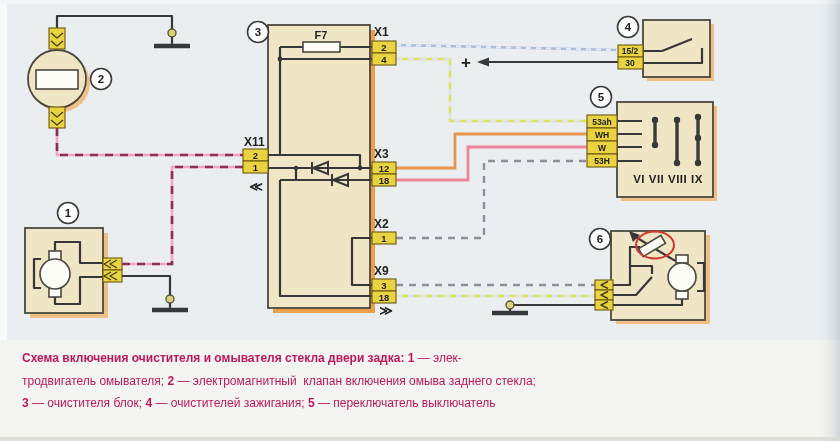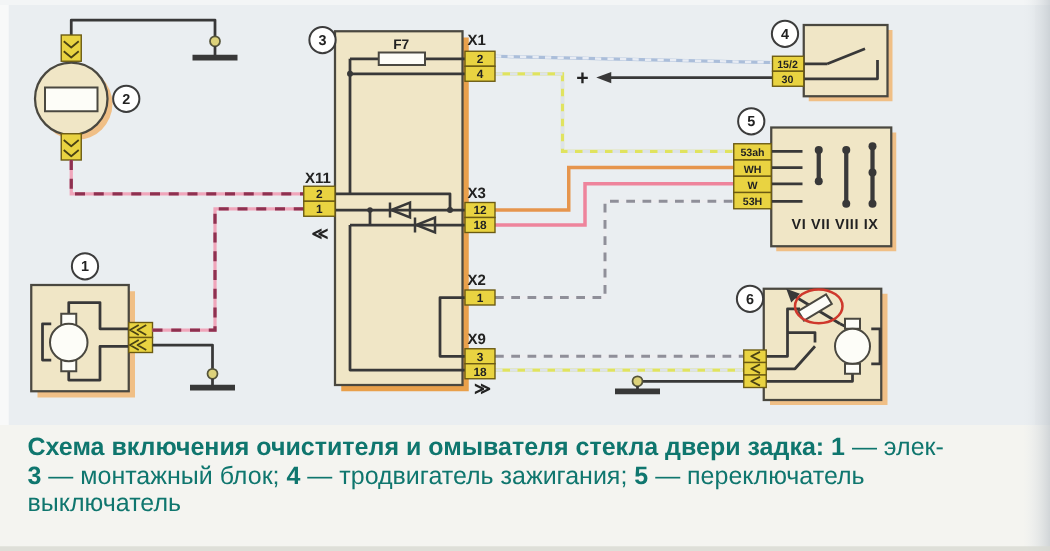--- a/index.html
+++ b/index.html
@@ -35,21 +35,21 @@
   .wire-gray-d{stroke:var(--wire-gray-dash,#8f8f99);stroke-width:2.4;fill:none;stroke-dasharray:7 6;}
   .bar{stroke:#3a3a3a;stroke-width:3.4;fill:none;stroke-linecap:round;}
   .gbar{stroke:var(--wire-dark,#383838);stroke-width:4.6;fill:none;}
   .dotJ{fill:#383838;}
   .gdot{fill:var(--dot-fill,#ddd27a);stroke:#55543a;stroke-width:1.4;}
   .chev{fill:none;stroke:#4a4214;stroke-width:1.4;stroke-linejoin:round;}
   .diode{fill:none;stroke:#383838;stroke-width:2;}
   .red-ring{fill:none;stroke:var(--highlight-red,#cf382c);stroke-width:2;}
   
   .caption{position:absolute;left:22px;top:347px;width:795px;
-           font-size:20px;line-height:22.5px;color:#0f766e;}
+           font-size:12px;line-height:22.5px;color:#be185d;}
   .cap-line{white-space:pre-wrap;}
   .b{font-weight:700;}
 </style>
 </head>
 <body>
 
 <div class="page">
 <svg width="840" height="441" viewBox="0 0 840 441">
   <defs>
     <linearGradient id="edge" x1="0" y1="0" x2="1" y2="0">
@@ -238,15 +238,16 @@
     <circle class="lblc" cx="600" cy="239" r="10.5"></circle>
     <text class="t-num" x="600" y="243">6</text>
   </g>
 
   <rect x="818" y="0" width="22" height="441" fill="url(#edge)" opacity=".7"></rect>
   <rect x="0" y="437" width="840" height="4" fill="#d8d9d2" opacity=".8"></rect>
 </svg>
 
   <div class="caption">
     <div class="cap-line"><span class="b">Схема включения очистителя и омывателя стекла двери задка: 1</span><span> — элек-</span></div>
-    <div class="cap-line"><span class="b">3</span><span> — монтажный блок; </span><span class="b">4</span><span> — тродвигатель зажигания; </span><span class="b">5</span><span> — переключатель выключатель</span></div>
+    <div class="cap-line"><span>тродвигатель омывателя; </span><span class="b">2</span><span> — электромагнитный  клапан включения омыва заднего стекла;</span></div>
+    <div class="cap-line"><span class="b">3</span><span> — очистителя блок; </span><span class="b">4</span><span> — очистителей зажигания; </span><span class="b">5</span><span> — переключатель выключатель</span></div>
   </div>
 </div>
 
 </body></html>

